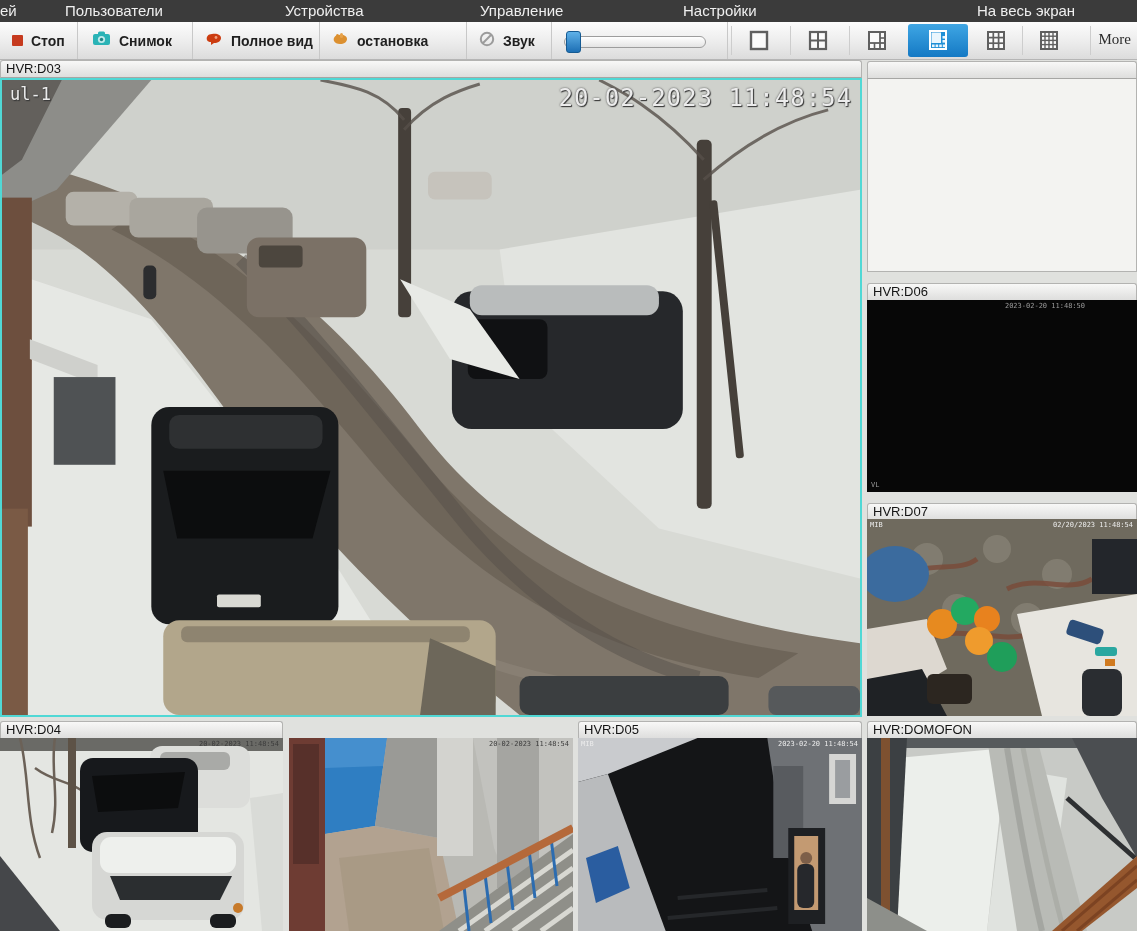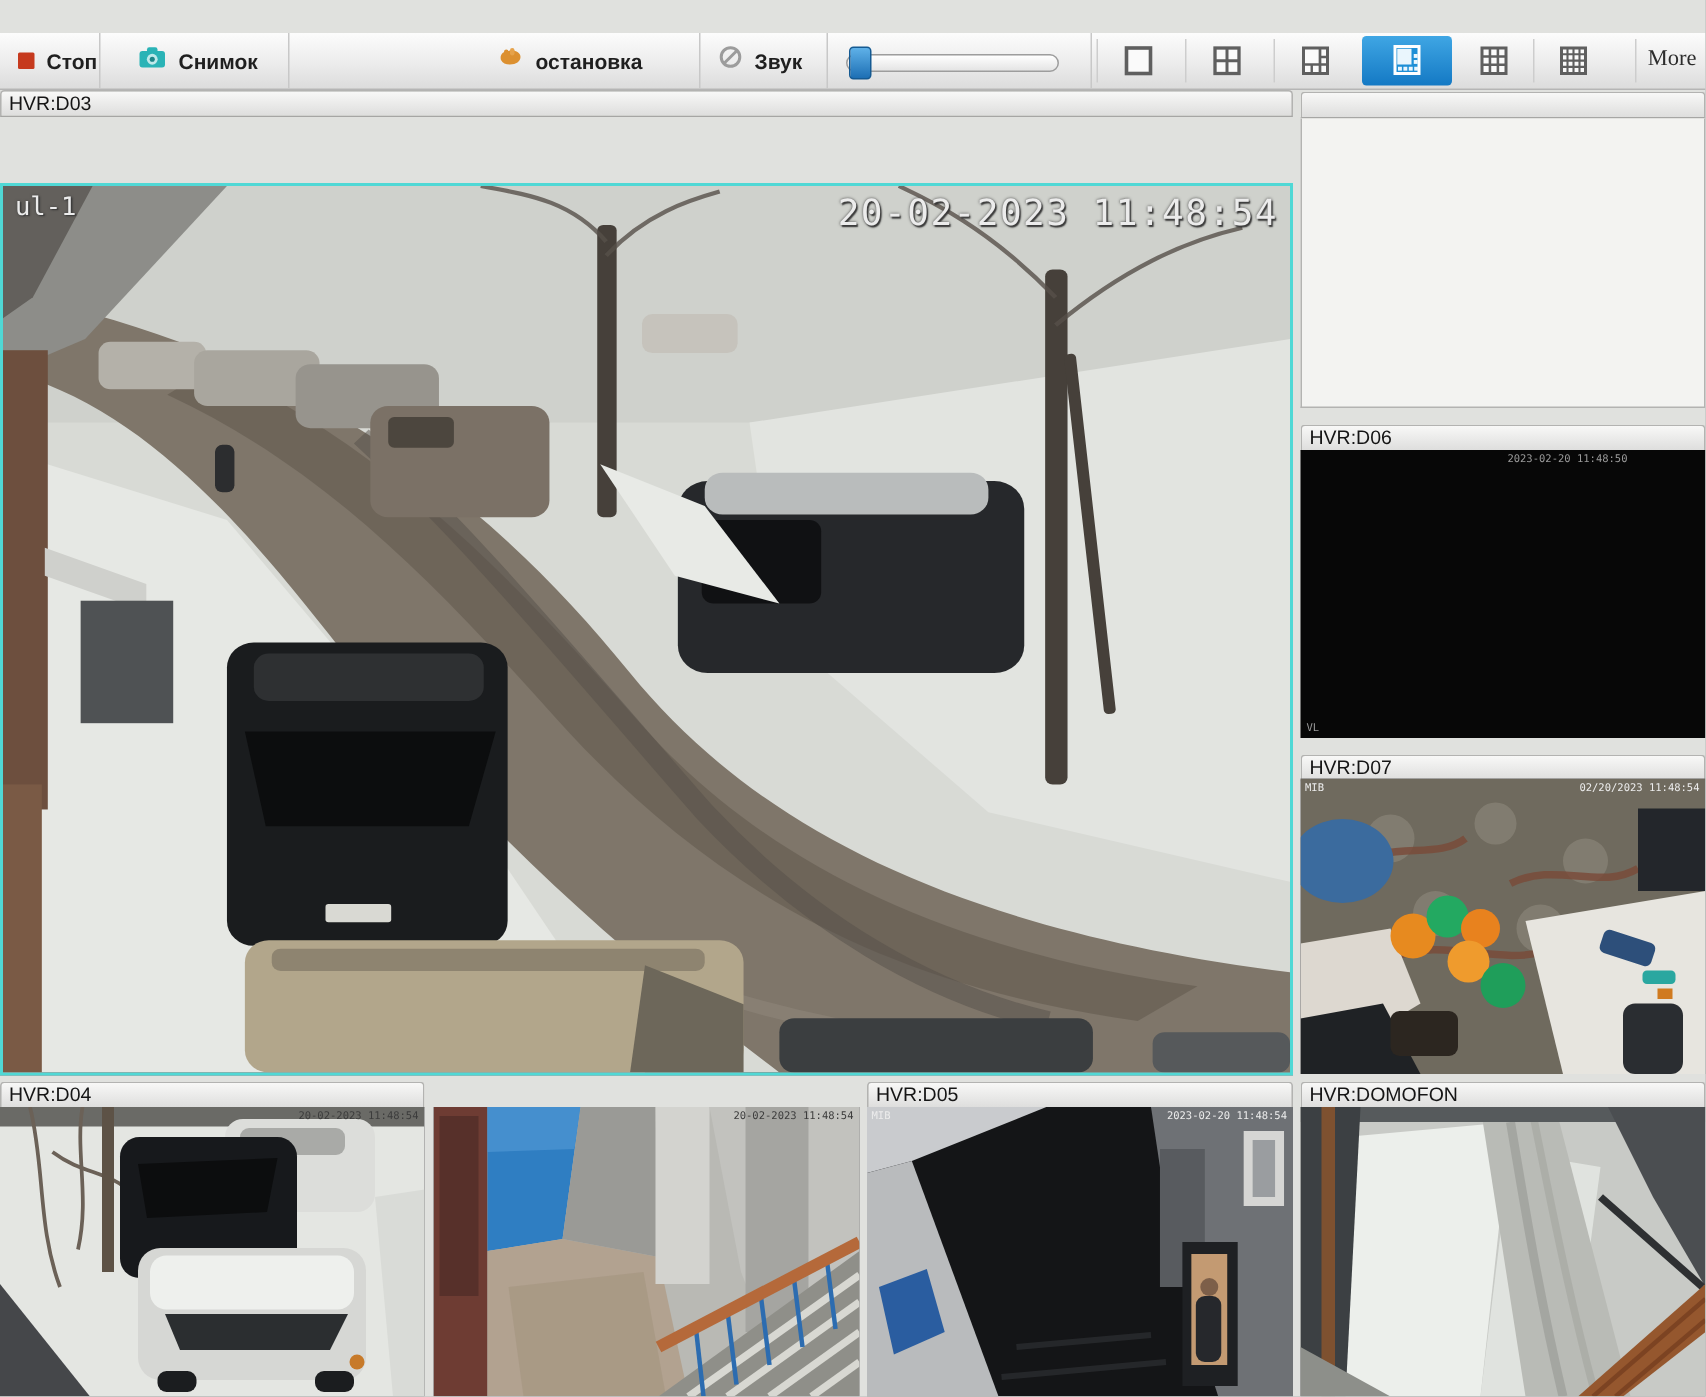--- a/index.html
+++ b/index.html
@@ -39,59 +39,76 @@
   
   .cell{position:absolute;}
   .cell-label{position:absolute;left:0;top:0;right:0;height:18px;
               background:linear-gradient(#f8f8f7,#dededd);
               border:1px solid #b3b3b1;border-bottom-color:#a6a6a4;
               border-radius:3px 3px 0 0;box-sizing:border-box;
               font-size:13px;line-height:16px;padding-left:5px;color:#151515;
               white-space:nowrap;overflow:hidden;}
   .cell-video{position:absolute;left:0;right:0;bottom:0;overflow:hidden;background:#777;}
   .cell-video svg{position:absolute;left:0;top:0;width:100%;height:100%;}
-  .cell-video.selected{border:2px solid #50d8d5;margin-top:44px;}
+  .cell-video.selected{border:2px solid #50d8d5;}
   .empty-body{position:absolute;left:0;right:0;bottom:0;background:#f3f3f1;
               border:1px solid #b3b3b1;border-top:none;box-sizing:border-box;}
 
   .osd{position:absolute;font-family:"DejaVu Sans Mono",monospace;
        color:#ececec;text-shadow:0 0 2px #444,1px 1px 1px #333;white-space:nowrap;}
   .osd-big-ts{right:8px;top:4px;font-size:24px;letter-spacing:1px;}
   .osd-big-name{left:8px;top:4px;font-size:17px;}
   .osd-sm-ts{right:4px;top:2px;font-size:7px;text-shadow:none;}
   .osd-sm-tag{left:3px;top:2px;font-size:7px;text-shadow:none;text-align:right;}
   .osd-dim{color:#9a9a9a;}
   .osd-dark{color:#3c3c3c;}
   .osd-bl{left:4px;top:auto;bottom:3px;}
 </style>
 </head>
 <body>
 
 <div class="app">
 
+  <div class="menubar">
+    <span class="menu-item" style="left:0px">ей</span>
+    <span class="menu-item" style="left:65px">Пользователи</span>
+    <span class="menu-item" style="left:285px">Устройства</span>
+    <span class="menu-item" style="left:480px">Управление</span>
+    <span class="menu-item" style="left:683px">Настройки</span>
+    <span class="menu-item" style="left:977px">На весь экран</span>
+  </div>
 
   <div class="toolbar">
 
-    <div class="tb-seg" style="left:0;width:67px;padding-left:12px">
+    <div class="tb-seg" style="left:0;width:78px;padding-left:12px">
       <span class="icon" style="width:11px;height:11px;background:#c63a1e;border-radius:1px"></span>
       <span class="tb-label">Стоп</span>
     </div>
 
     <div class="tb-seg" style="left:78px;width:115px;padding-left:14px">
       <span class="icon">
         <svg width="19" height="15" viewBox="0 0 19 15">
           <rect x="1" y="3" width="17" height="11" rx="2" fill="#2ab3b6"></rect>
           <rect x="6" y="0.5" width="7" height="4" rx="1.5" fill="#2ab3b6"></rect>
           <circle cx="9.5" cy="8.5" r="3.6" fill="#bfe9ea"></circle>
           <circle cx="9.5" cy="8.5" r="1.7" fill="#1d8487"></circle>
         </svg>
       </span>
       <span class="tb-label">Снимок</span>
     </div>
 
+    <div class="tb-seg" style="left:193px;width:127px;padding-left:12px">
+      <span class="icon">
+        <svg width="18" height="14" viewBox="0 0 18 14">
+          <path d="M2,8 C1,5 3,2 7,2 C12,1 16,3 16,6 C16,9 13,11 9,11 L6,13 L6,10 C4,10 2.6,9.4 2,8 Z" fill="#cc3c10"></path>
+          <circle cx="11" cy="5.5" r="1.4" fill="#f0a080"></circle>
+        </svg>
+      </span>
+      <span class="tb-label">Полное вид</span>
+    </div>
 
     <div class="tb-seg" style="left:320px;width:147px;padding-left:12px">
       <span class="icon">
         <svg width="17" height="14" viewBox="0 0 17 14">
           <path d="M2,9 C1,6 3,3 7,3 C11,2 15,4 15,7 C15,10 12,12 8,12 C5,12 3,11 2,9 Z" fill="#dc9030"></path>
           <rect x="4" y="2" width="3" height="5" rx="1.5" fill="#dc9030"></rect>
           <rect x="8" y="1" width="3" height="5" rx="1.5" fill="#e6a24a"></rect>
         </svg>
       </span>
       <span class="tb-label">остановка</span>

